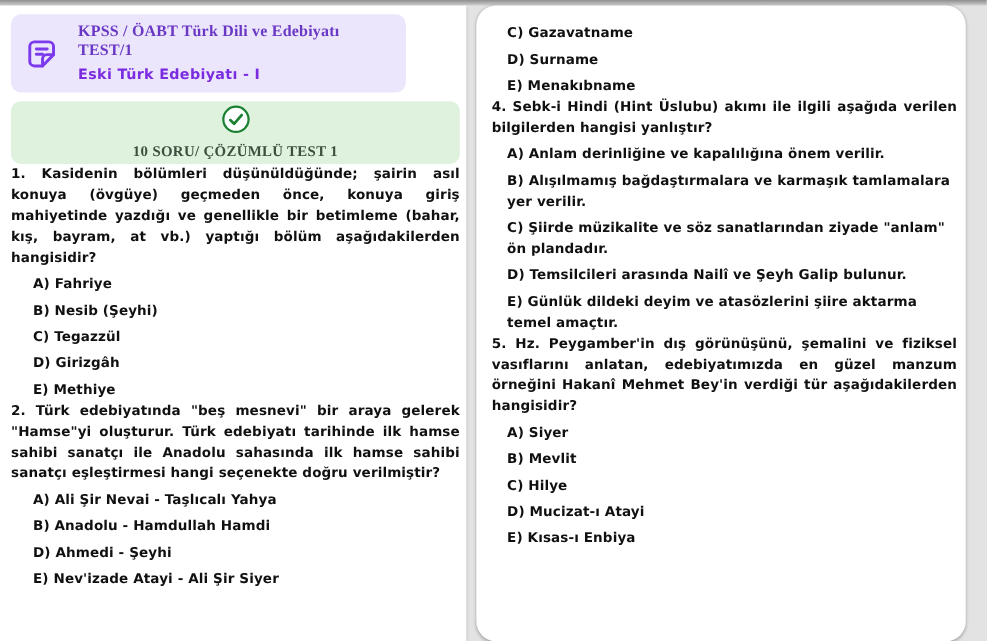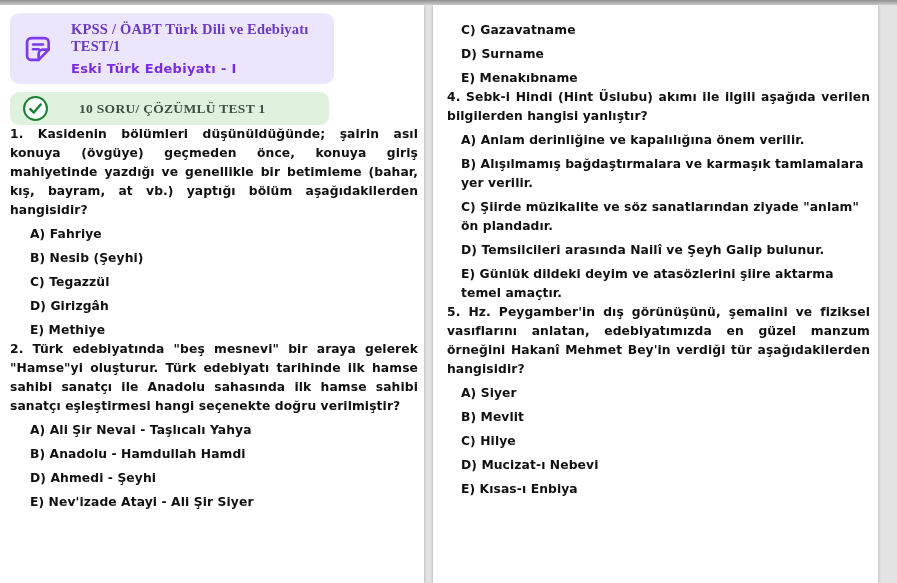--- a/index.html
+++ b/index.html
@@ -13,42 +13,42 @@
   .top-shade{
     position:absolute;left:0;top:0;width:897px;height:5px;
     background:linear-gradient(to bottom,#8f8f8f,#cfcfcf);
   }
   .page{
     position:absolute;top:5px;height:578px;background:#ffffff;
     box-shadow:0 1px 3px rgba(0,0,0,.28);
     box-sizing:border-box;
   }
   .page-left{left:0;width:424px;padding:4px 6px 0 10px;}
-  .page-right{left:433px;width:445px;padding:16px 8px 0 14px;}
+  .page-right{left:433px;width:445px;padding:16px 8px 0 14px;border-radius:18px;}
 
   
   .header-card{
     background:#ece6fc;border-radius:9px;
-    width:324px;box-sizing:border-box;
+    width:359px;box-sizing:border-box;
     padding:8px 12px;margin-top:4px;
     display:flex;align-items:center;gap:17px;
   }
   .header-texts{display:flex;flex-direction:column;gap:6px;}
   .test-title{
     font-family:"Liberation Serif","DejaVu Serif",serif;
     font-weight:bold;font-size:14.5px;color:#6a38c4;letter-spacing:.2px;
   }
   .test-subtitle{
     font-weight:bold;font-size:13px;color:#7b2ce0;letter-spacing:.3px;
   }
   .info-banner{
     background:#def2de;border-radius:9px;
-    width:319px;box-sizing:border-box;
+    width:408px;box-sizing:border-box;
     padding:3px 12px;margin-top:8px;
-    display:flex;align-items:center;gap:30px;
+    display:flex;align-items:center;gap:8px;flex-direction:column;
   }
   .info-banner-label{
     font-family:"Liberation Serif","DejaVu Serif",serif;
     font-weight:bold;font-size:13.5px;color:#3e4f40;letter-spacing:.3px;
   }
 
   
   .q{
     font-size:12.3px;line-height:19px;font-weight:600;color:#101010;
     text-align:justify;margin:0 0 2px 0;letter-spacing:.1px;
@@ -125,17 +125,17 @@
     <div class="opt">C) Şiirde müzikalite ve söz sanatlarından ziyade "anlam" ön plandadır.</div>
     <div class="opt">D) Temsilcileri arasında Nailî ve Şeyh Galip bulunur.</div>
     <div class="opt">E) Günlük dildeki deyim ve atasözlerini şiire aktarma temel amaçtır.</div>
   </div>
 
   <div class="q-block">
     <p class="q">5. Hz. Peygamber'in dış görünüşünü, şemalini ve fiziksel vasıflarını anlatan, edebiyatımızda en güzel manzum örneğini Hakanî Mehmet Bey'in verdiği tür aşağıdakilerden hangisidir?</p>
     <div class="opt">A) Siyer</div>
     <div class="opt">B) Mevlit</div>
     <div class="opt">C) Hilye</div>
-    <div class="opt">D) Mucizat-ı Nebevi</div>
+    <div class="opt">D) Mucizat-ı Atayi</div>
     <div class="opt">E) Kısas-ı Enbiya</div>
   </div>
 
 </div>
 
 </body></html>

